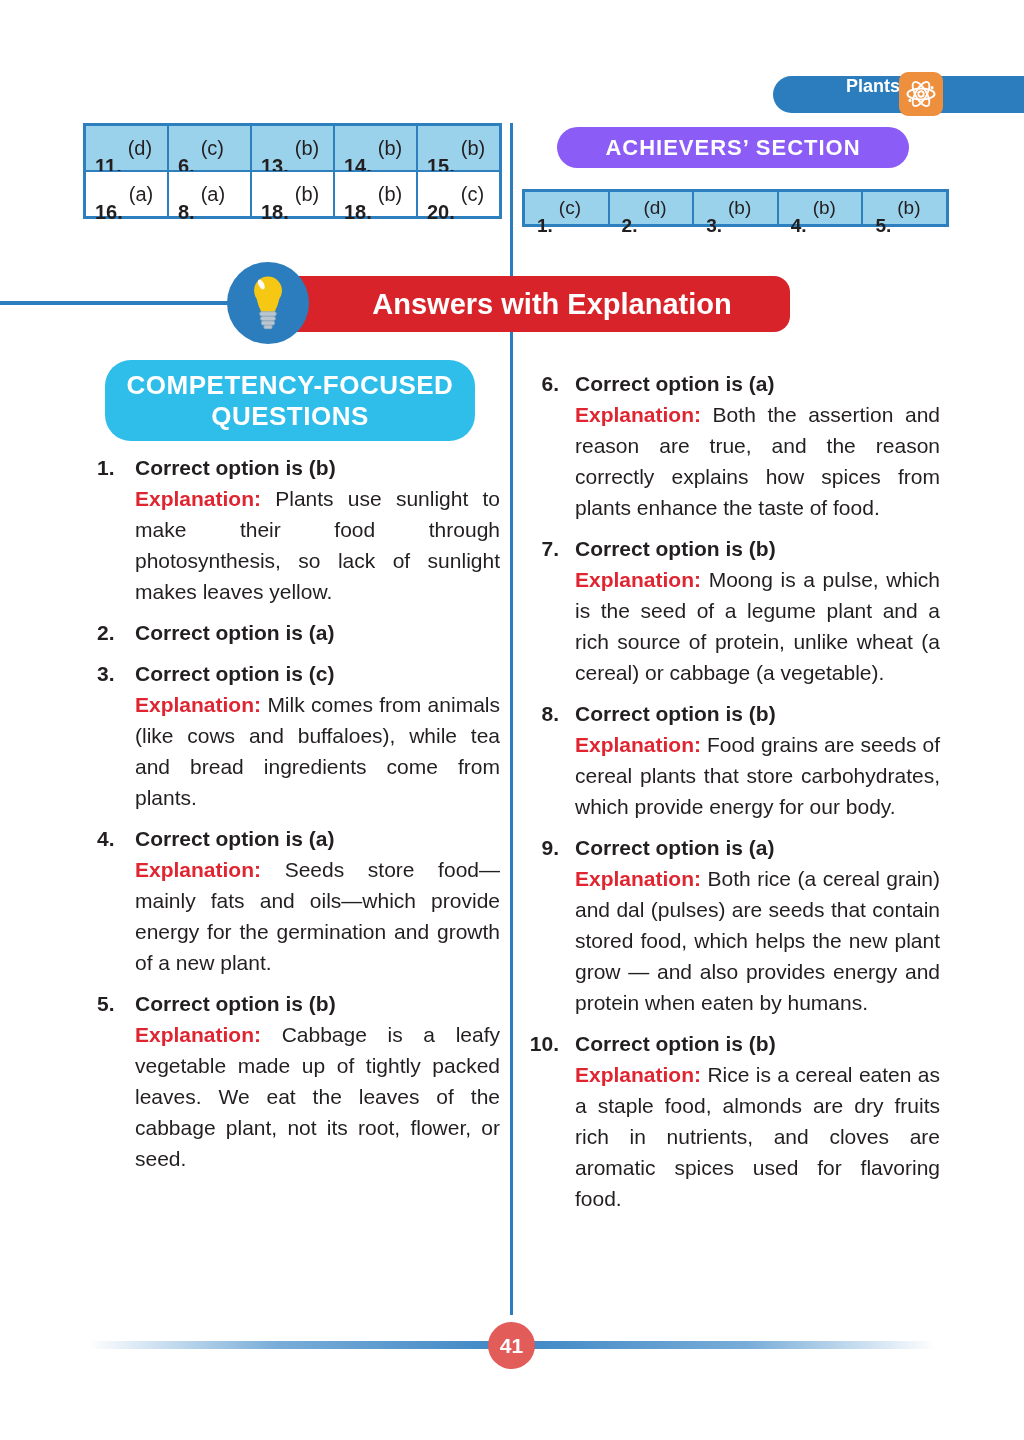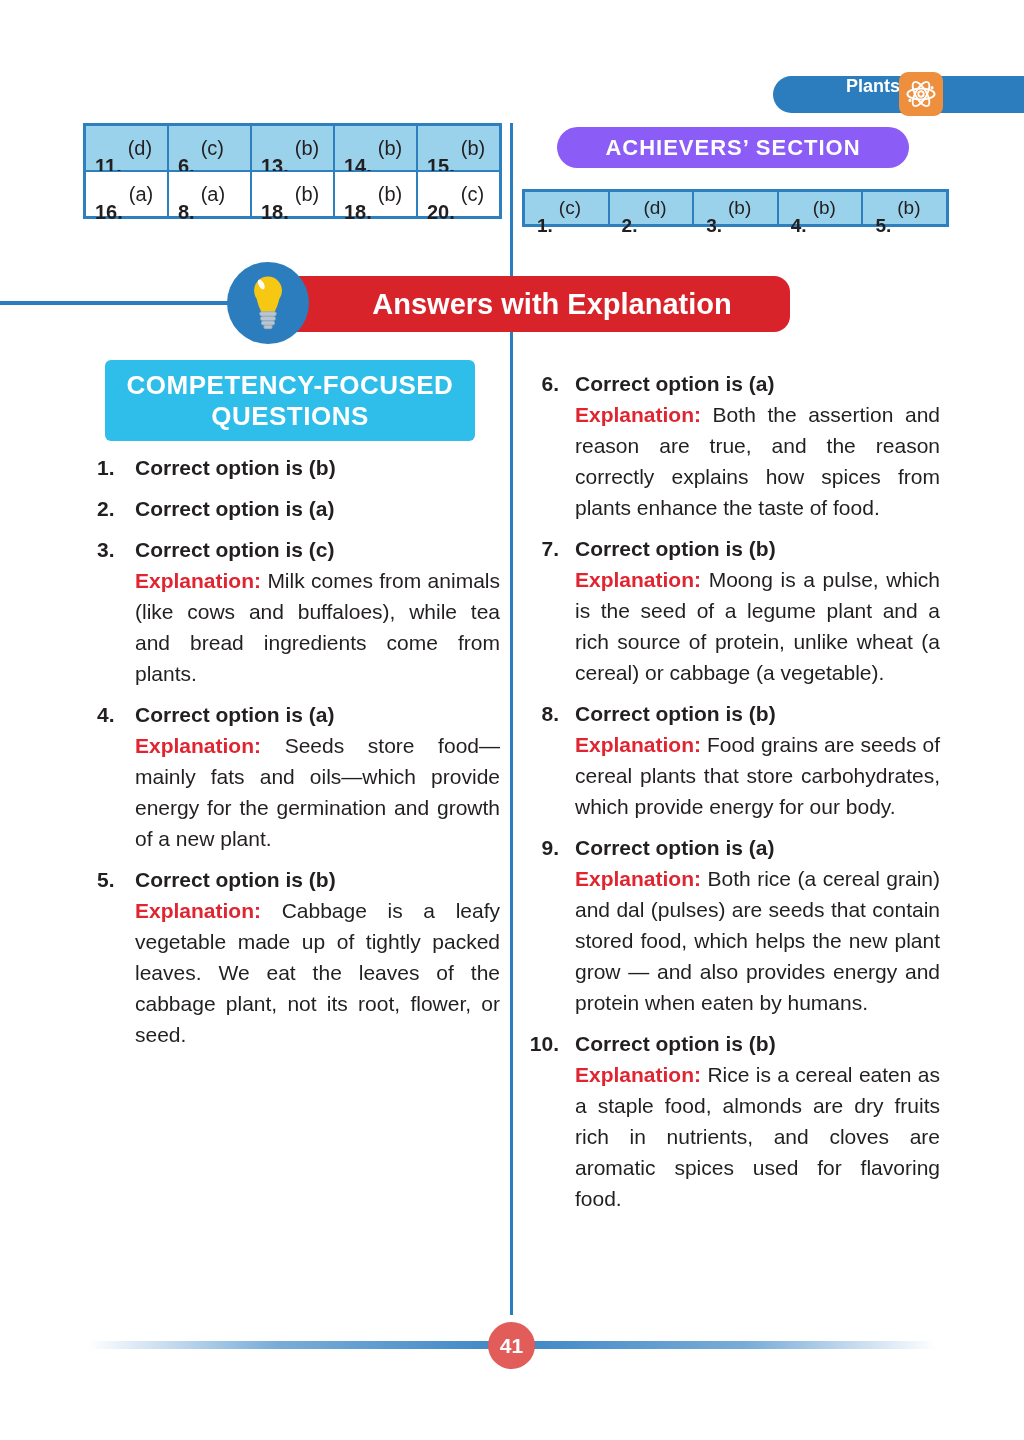--- a/index.html
+++ b/index.html
@@ -32,21 +32,21 @@
   .v-divider{position:absolute;left:510px;top:123px;width:3px;height:1192px;background:#2b7dbd;}
   
   .banner-line{position:absolute;left:0;top:301px;width:248px;height:4px;background:#2b7dbd;}
   .banner{position:absolute;left:250px;top:276px;width:540px;height:56px;background:#d8232a;
     border-radius:16px;z-index:2;display:flex;align-items:center;justify-content:center;
     padding-left:64px;box-sizing:border-box;color:#fff;font-weight:bold;font-size:29px;}
   .bulb-circle{position:absolute;left:227px;top:262px;width:82px;height:82px;border-radius:50%;
     background:#2b7dbd;z-index:3;display:flex;align-items:center;justify-content:center;}
   
   .comp-header{position:absolute;left:105px;top:360px;width:370px;height:81px;background:#2fbde9;
-    border-radius:6px;display:flex;flex-direction:column;align-items:center;justify-content:center;
+    border-radius:26px;display:flex;flex-direction:column;align-items:center;justify-content:center;
     color:#fff;font-weight:bold;font-size:26px;line-height:31px;letter-spacing:0.5px;z-index:1;}
   
   .col{position:absolute;}
   .col-left{left:97px;top:452px;width:403px;}
   .col-right{left:527px;top:368px;width:413px;}
   .item{display:flex;margin-bottom:10px;}
   .num{font-weight:bold;font-size:21px;line-height:31px;}
   .col-left .num{width:38px;}
   .col-right .num{width:48px;text-align:right;padding-right:16px;box-sizing:border-box;}
   .ibody{flex:1;font-size:21px;line-height:31px;}
@@ -178,20 +178,21 @@
 <div class="comp-header">
   <div>COMPETENCY-FOCUSED</div>
   <div>QUESTIONS</div>
 </div>
 
 <div class="col col-left">
   <div class="item">
     <div class="num">1.</div>
     <div class="ibody">
       <div class="head">Correct option is (b)</div>
+      <p class="expl"><span class="elabel">Explanation:</span> <span>Plants use sunlight to make their food through photosynthesis, so lack of sunlight makes leaves yellow.</span></p>
     </div>
   </div>
   <div class="item">
     <div class="num">2.</div>
     <div class="ibody">
       <div class="head">Correct option is (a)</div>
     </div>
   </div>
   <div class="item">
     <div class="num">3.</div>

